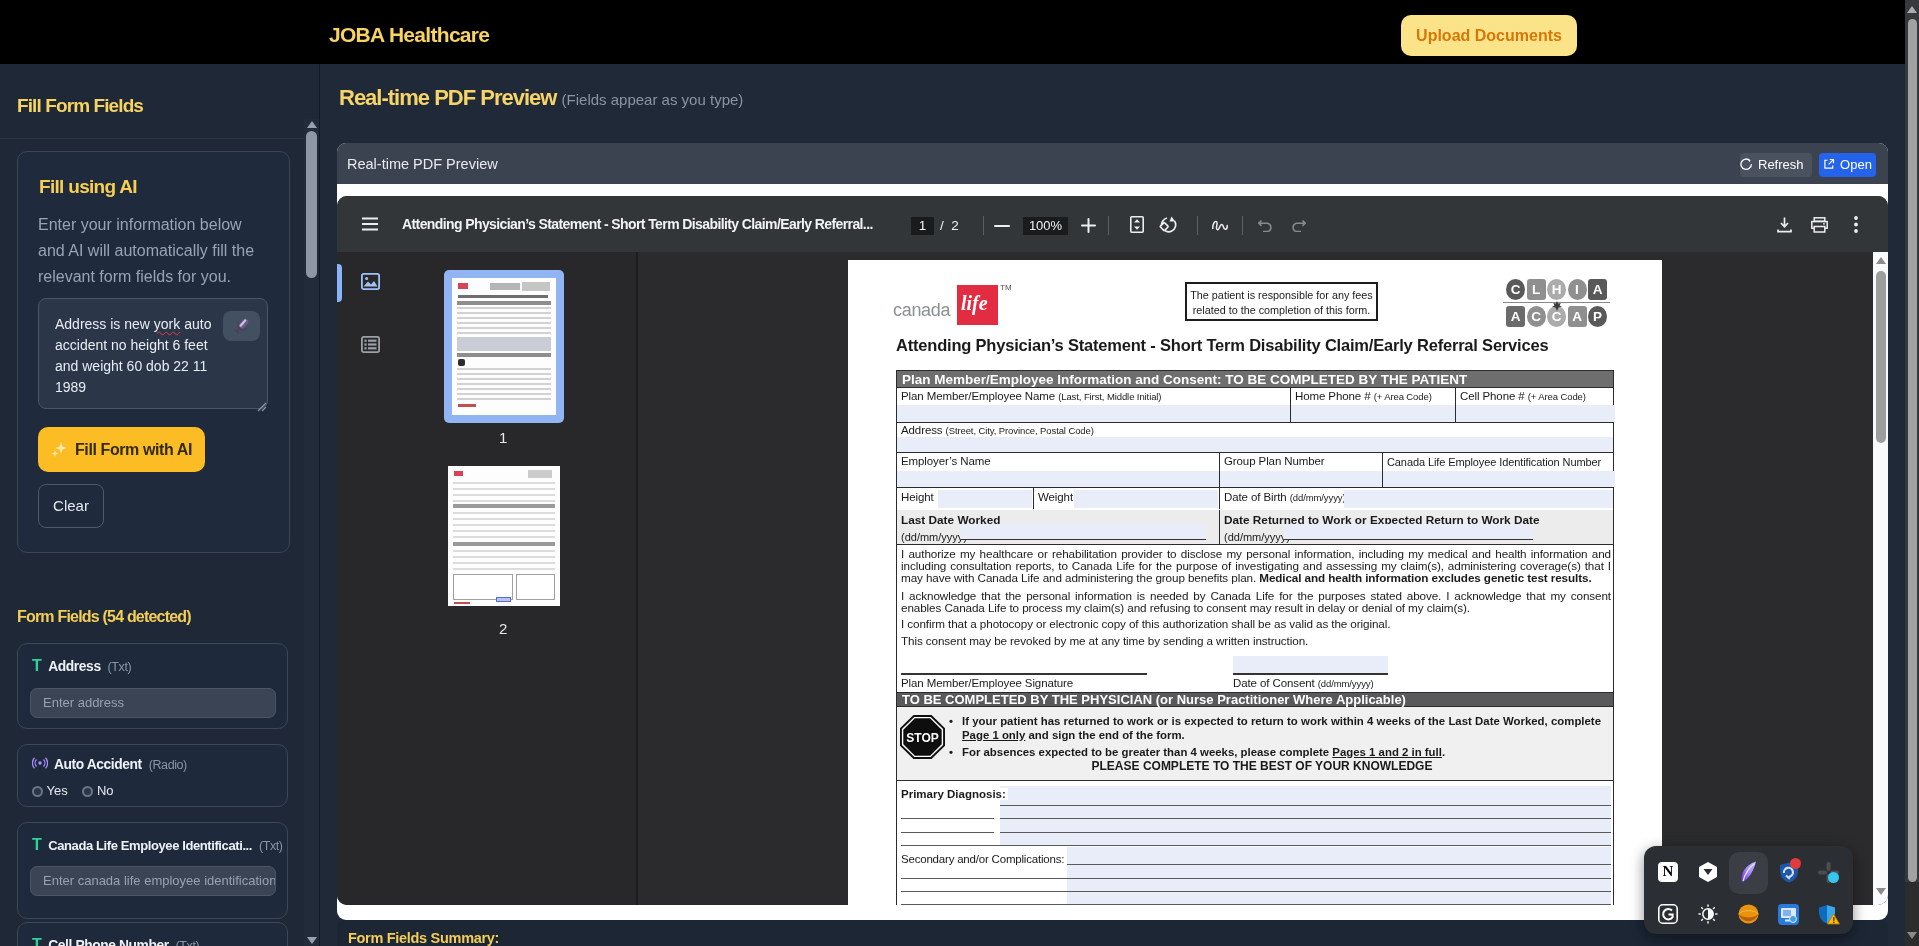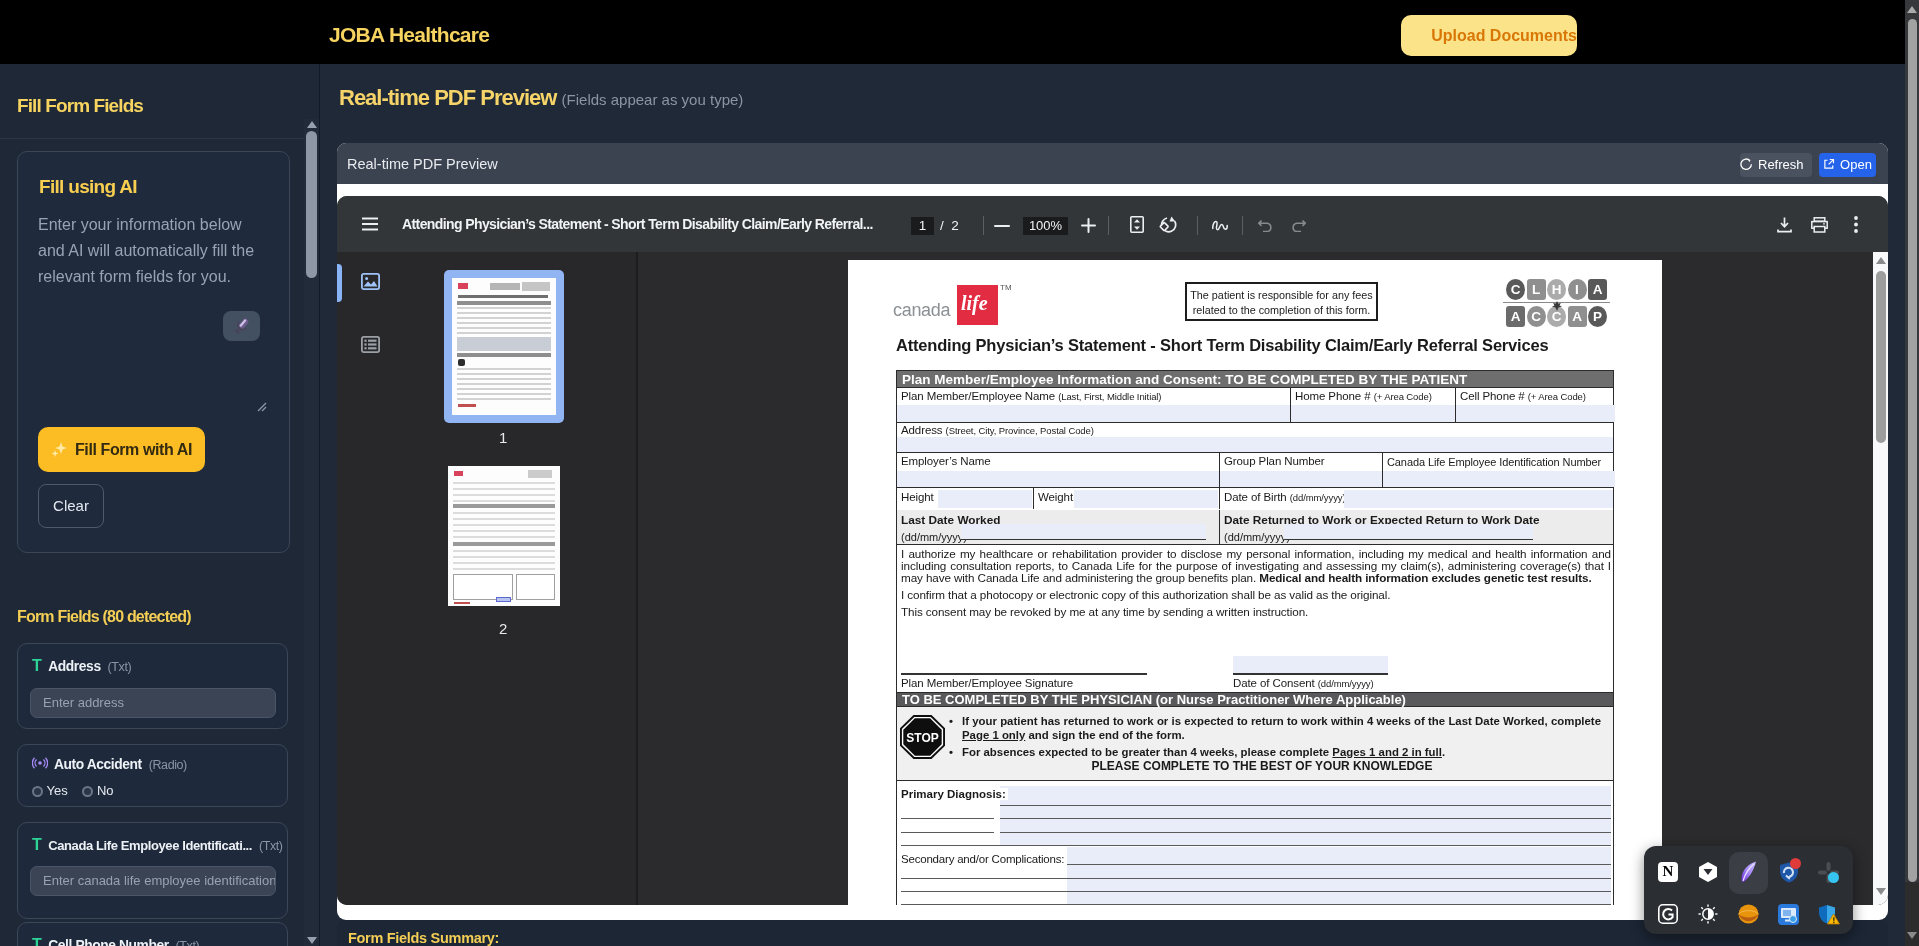--- a/index.html
+++ b/index.html
@@ -1,21 +1,21 @@
 <!DOCTYPE html>
 <html><head>
 <meta charset="utf-8">
 <style>
 * { margin:0; padding:0; box-sizing:border-box; }
 html,body { width:1919px; height:946px; overflow:hidden; }
 body { position:relative; background:#1f2937; font-family:"Liberation Sans", sans-serif; }
 
 #topbar { position:absolute; left:0; top:0; width:1905px; height:64px; background:#000; }
 #brand { position:absolute; left:329px; top:23px; font-size:21px; font-weight:bold; color:#f7d35f; letter-spacing:-0.7px; }
-#uploadbtn { position:absolute; left:1401px; top:15px; width:176px; height:41px; background:#fbe38a; border-radius:10px; color:#d97706; font-weight:bold; font-size:16px; text-align:right; line-height:41px; }
+#uploadbtn { position:absolute; left:1401px; top:15px; width:176px; height:41px; background:#fbe38a; border-radius:10px; color:#d97706; font-weight:bold; font-size:16px; text-align:center; line-height:41px; }
 
 #sidebar { position:absolute; left:0; top:64px; width:320px; height:882px; background:#1e2836; border-right:1px solid #121a26; }
 #sb-title { position:absolute; left:17px; top:95px; font-size:19px; font-weight:bold; color:#f7d35f; letter-spacing:-0.9px; }
 #sb-hr { position:absolute; left:0; top:138px; width:318px; height:1px; background:#2b3646; }
 
 #sb-scroll { position:absolute; left:304px; top:119px; width:15px; height:827px; background:#222b3a; }
 #sb-up { position:absolute; left:307px; top:121px; width:0; height:0; border-left:5px solid transparent; border-right:5px solid transparent; border-bottom:7px solid #97a0ae; }
 #sb-thumb { position:absolute; left:306px; top:131px; width:11px; height:147px; background:#8d97a6; border-radius:6px; }
 #sb-down { position:absolute; left:307px; top:937px; width:0; height:0; border-left:5px solid transparent; border-right:5px solid transparent; border-top:7px solid #97a0ae; }
 
@@ -98,40 +98,41 @@
 <div id="sidebar"></div>
 <div id="sb-title">Fill Form Fields</div>
 <div id="sb-hr"></div>
 <div id="sb-scroll"></div>
 <div id="sb-up"></div>
 <div id="sb-thumb"></div>
 <div id="sb-down"></div>
 <div class="card" id="fillcard">
   <div id="fc-title">Fill using AI</div>
   <div id="fc-para">Enter your information below and AI will automatically fill the relevant form fields for you.</div>
+  <div id="fc-ta">Address is new <span class="wavy">york</span> auto accident no height 6 feet and weight 60 dob 22 11 1989</div>
   <div id="fc-mic"><svg width="37" height="30" viewBox="0 0 37 30">
         <g transform="rotate(40 18 15)">
           <rect x="15.5" y="6" width="6" height="11" rx="3" fill="#6b5b8a"></rect>
           <rect x="16.5" y="7" width="2.2" height="9" rx="1" fill="#cfc3e8"></rect>
           <path d="M13.5 13 a5 5 0 0 0 10 0" fill="none" stroke="#4a4258" stroke-width="1.6"></path>
           <line x1="18.5" y1="18.5" x2="18.5" y2="22" stroke="#4a4258" stroke-width="1.6"></line>
           <line x1="15.5" y1="22" x2="21.5" y2="22" stroke="#4a4258" stroke-width="1.6"></line>
         </g>
       </svg></div>
   <div id="fc-resize"><svg width="10" height="10">
         <line x1="1" y1="9" x2="9" y2="1" stroke="#8d97a6" stroke-width="1.2"></line>
         <line x1="5" y1="9" x2="9" y2="5" stroke="#8d97a6" stroke-width="1.2"></line>
       </svg></div>
   <div id="fc-btn"><svg width="17" height="17" viewBox="0 0 17 17" style="vertical-align:-3px; margin-right:7px;">
         <path d="M10 1 L11.5 5.5 L16 7 L11.5 8.5 L10 13 L8.5 8.5 L4 7 L8.5 5.5 Z" fill="#fde9a8"></path>
         <path d="M4 9 L4.9 11.6 L7.5 12.5 L4.9 13.4 L4 16 L3.1 13.4 L0.5 12.5 L3.1 11.6 Z" fill="#fde9a8"></path>
       </svg>Fill Form with AI</div>
   <div id="fc-clear">Clear</div>
 </div>
-<div id="ff-title">Form Fields (80 detected)</div>
+<div id="ff-title">Form Fields (54 detected)</div>
 <div class="card fcard" style="top:643px; height:86px;">
   <div class="head"><span class="ficon" style="color:#2dd498;">T</span>&nbsp;&nbsp;<span>Address</span>&nbsp;&nbsp;<span class="ftype">(Txt)</span></div>
   <div class="finput" style="top:44px;">Enter address</div>
 </div>
 <div class="card fcard" style="top:744px; height:63px;">
   <div class="head" style="top:12px;"><span style="margin-right:6px;"><svg width="16" height="12" viewBox="0 0 16 12">
           <circle cx="8" cy="6" r="1.8" fill="#a78bfa"></circle>
           <path d="M4.5 2.5 a5 5 0 0 0 0 7 M11.5 2.5 a5 5 0 0 1 0 7" stroke="#a78bfa" stroke-width="1.3" fill="none"></path>
           <path d="M2.5 0.8 a7.4 7.4 0 0 0 0 10.4 M13.5 0.8 a7.4 7.4 0 0 1 0 10.4" stroke="#a78bfa" stroke-width="1.3" fill="none"></path>
         </svg></span><span>Auto Accident</span>&nbsp;&nbsp;<span class="ftype">(Radio)</span></div>
@@ -343,20 +344,21 @@
         <div class="cell" style="left:323px; top:0; width:395px; height:34px; border-right:none;">
           <span style="position:absolute; left:4px; top:3px; font-size:11.8px; font-weight:bold;">Date Returned to Work or Expected Return to Work Date</span>
           <span class="sm" style="position:absolute; left:4px; top:21px; font-size:11px;">(dd/mm/yyyy)</span>
           <div class="blue" style="left:64px; top:14px; width:249px; height:16px; border-bottom:1.5px solid #333;"></div>
         </div>
       </div>
 
       <div class="frow" style="top:285px; height:148px;">
         <div style="position:absolute; left:4px; top:3px; width:710px; font-size:11.7px; line-height:12.2px; text-align:justify; letter-spacing:-0.1px;">
           <p>I authorize my healthcare or rehabilitation provider to disclose my personal information, including my medical and health information and including consultation reports, to Canada Life for the purpose of investigating and assessing my claim(s), administering coverage(s) that I may have with Canada Life and administering the group benefits plan. <b>Medical and health information excludes genetic test results.</b></p>
+          <p style="margin-top:5px;">I acknowledge that the personal information is needed by Canada Life for the purposes stated above. I acknowledge that my consent enables Canada Life to process my claim(s) and refusing to consent may result in delay or denial of my claim(s).</p>
           <p style="margin-top:4px;">I confirm that a photocopy or electronic copy of this authorization shall be as valid as the original.</p>
           <p style="margin-top:5px;">This consent may be revoked by me at any time by sending a written instruction.</p>
         </div>
         <div class="blue" style="left:336px; top:111px; width:155px; height:17px;"></div>
         <div class="bline" style="left:4px; top:128px; width:246px; height:1.5px; background:#333;"></div>
         <div class="bline" style="left:336px; top:128px; width:155px; height:1.5px; background:#333;"></div>
         <span class="lbl" style="position:absolute; left:4px; top:132px;">Plan Member/Employee Signature</span>
         <span class="lbl" style="position:absolute; left:336px; top:132px;">Date of Consent <span class="sm">(dd/mm/yyyy)</span></span>
       </div>
       <div class="gbar" style="top:433px; height:14px; line-height:14px; background:#59595b; border:1px solid #2b2b2b; border-top:none; font-size:13px;">TO BE COMPLETED BY THE PHYSICIAN (or Nurse Practitioner Where Applicable)</div>

